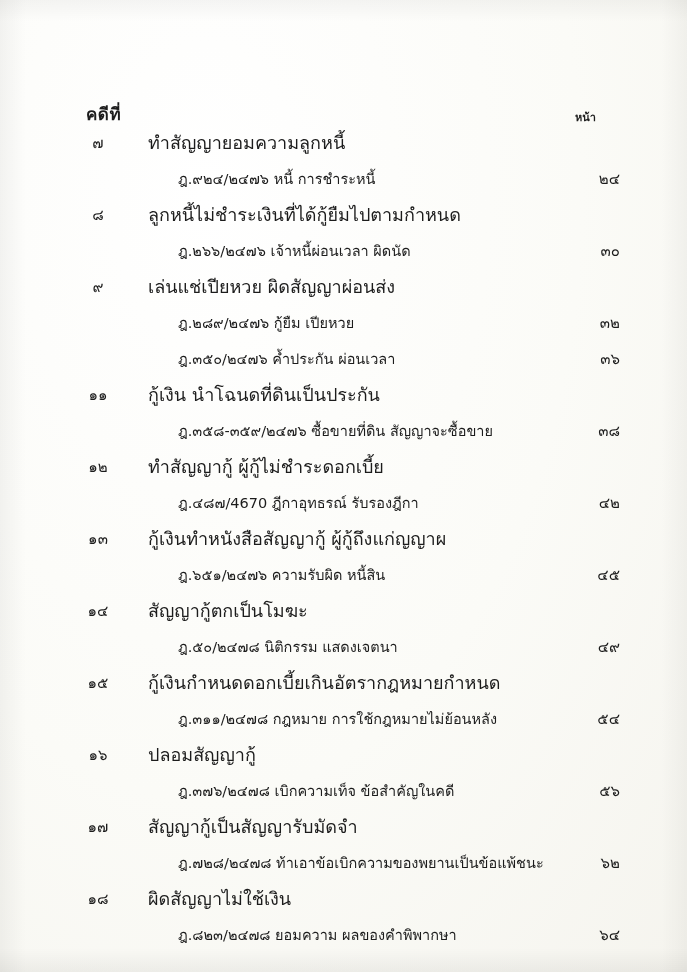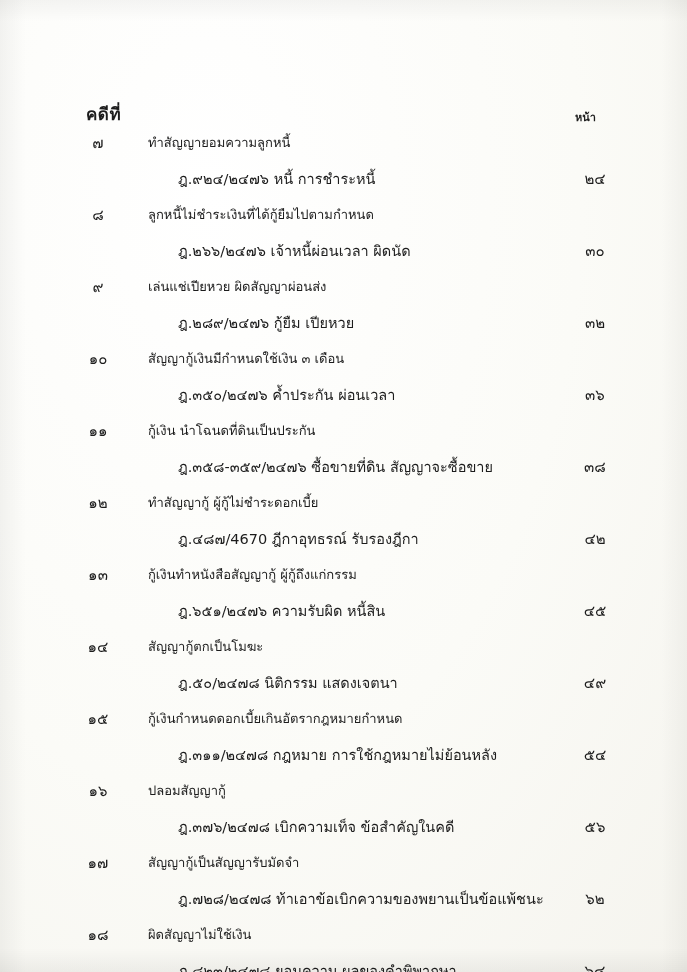--- a/index.html
+++ b/index.html
@@ -61,42 +61,42 @@
     left: 78px;
     width: 40px;
     text-align: center;
     font-size: 15px;
     line-height: 18px;
   }
   .entry .title {
     position: absolute;
     left: 148px;
     width: 400px;
-    font-size: 13px;
+    font-size: 18px;
     line-height: 18px;
     white-space: nowrap;
   }
   .sub {
     position: relative;
     height: 36px;
     padding-left: 26px;
   }
   .sub .cite {
     position: absolute;
     left: 178px;
     width: 380px;
     font-size: 14.5px;
     line-height: 18px;
     white-space: nowrap;
   }
   .sub .page-no {
     position: absolute;
     left: 570px;
     width: 50px;
-    text-align: center;
+    text-align: right;
     font-size: 15px;
     line-height: 18px;
   }
 
   
   .edge-shade {
     position: absolute;
     left: 0; top: 0; bottom: 0;
     width: 26px;
     background: linear-gradient(to right, rgba(0,0,0,0.045), rgba(0,0,0,0));
@@ -146,24 +146,20 @@
 
     <div class="entry">
       <div class="num">๙</div>
       <div class="title">เล่นแช่เปียหวย  ผิดสัญญาผ่อนส่ง</div>
     </div>
     <div class="sub">
       <div class="cite">ฎ.๒๘๙/๒๔๗๖  กู้ยืม  เปียหวย</div>
       <div class="page-no">๓๒</div>
     </div>
 
-    <div class="entry">
-      <div class="num">๑๐</div>
-      <div class="title">สัญญากู้เงินมีกำหนดใช้เงิน ๓ เดือน</div>
-    </div>
     <div class="sub">
       <div class="cite">ฎ.๓๕๐/๒๔๗๖  ค้ำประกัน  ผ่อนเวลา</div>
       <div class="page-no">๓๖</div>
     </div>
 
     <div class="entry">
       <div class="num">๑๑</div>
       <div class="title">กู้เงิน  นำโฉนดที่ดินเป็นประกัน</div>
     </div>
     <div class="sub">
@@ -175,21 +171,21 @@
       <div class="num">๑๒</div>
       <div class="title">ทำสัญญากู้  ผู้กู้ไม่ชำระดอกเบี้ย</div>
     </div>
     <div class="sub">
       <div class="cite">ฎ.๔๘๗/4670  ฎีกาอุทธรณ์ รับรองฎีกา</div>
       <div class="page-no">๔๒</div>
     </div>
 
     <div class="entry">
       <div class="num">๑๓</div>
-      <div class="title">กู้เงินทำหนังสือสัญญากู้  ผู้กู้ถึงแก่กรรม</div>
+      <div class="title">กู้เงินทำหนังสือสัญญากู้  ผู้กู้ถึงแก่ญญาผ</div>
     </div>
     <div class="sub">
       <div class="cite">ฎ.๖๕๑/๒๔๗๖  ความรับผิด  หนี้สิน</div>
       <div class="page-no">๔๕</div>
     </div>
 
     <div class="entry">
       <div class="num">๑๔</div>
       <div class="title">สัญญากู้ตกเป็นโมฆะ</div>
     </div>

